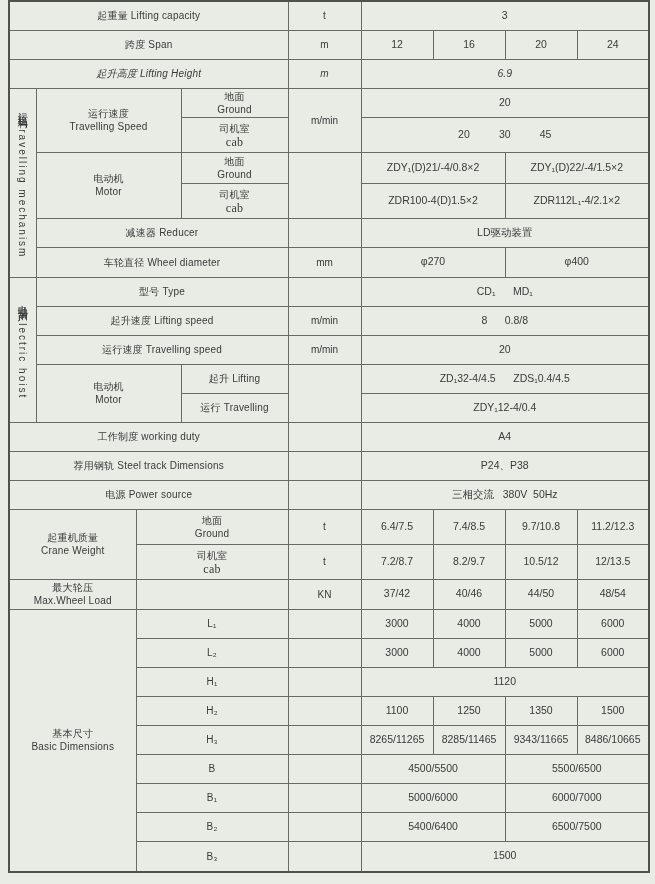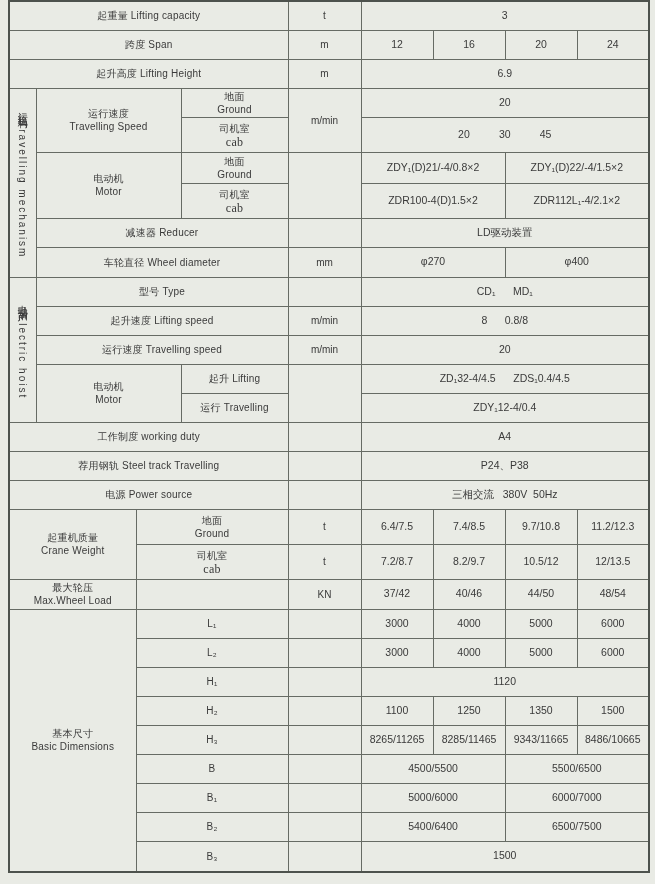--- a/index.html
+++ b/index.html
@@ -88,21 +88,21 @@
         <td class="val">
           <div class="l1">16</div>
         </td>
         <td class="val">
           <div class="l1">20</div>
         </td>
         <td class="val">
           <div class="l1">24</div>
         </td>
       </tr>
-      <tr style="height: 29px;">
+      <tr style="height: 29px; font-style: italic;">
         <td colspan="4" class="lab">
           <div class="l1">起升高度 Lifting Height</div>
         </td>
         <td class="unit">
           <div class="l1">m</div>
         </td>
         <td colspan="4" class="val">
           <div class="l1">6.9</div>
         </td>
       </tr>
@@ -251,21 +251,21 @@
         </td>
         <td class="unit">
           <div class="l1"></div>
         </td>
         <td colspan="4" class="val">
           <div class="l1">A4</div>
         </td>
       </tr>
       <tr style="height: 29px;">
         <td colspan="4" class="lab">
-          <div class="l1">荐用钢轨 Steel track Travelling</div>
+          <div class="l1">荐用钢轨 Steel track Dimensions</div>
         </td>
         <td class="unit">
           <div class="l1"></div>
         </td>
         <td colspan="4" class="val">
           <div class="l1">P24、P38</div>
         </td>
       </tr>
       <tr style="height: 29px;">
         <td colspan="4" class="lab">

